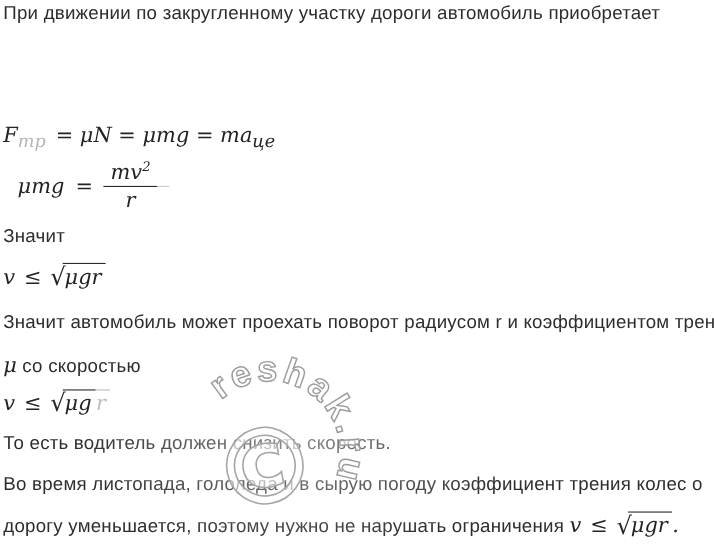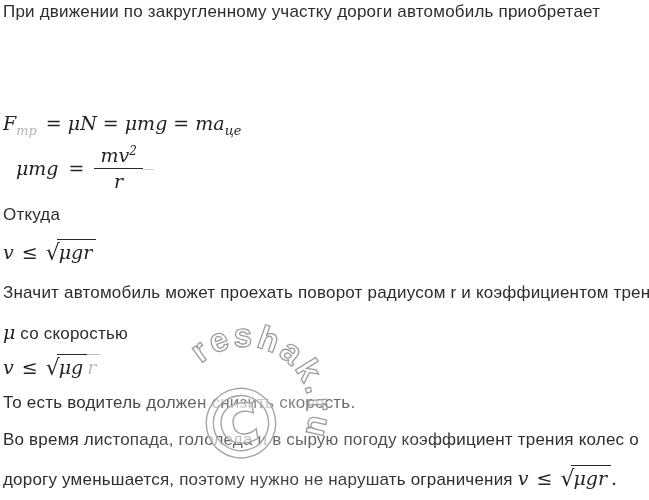--- a/index.html
+++ b/index.html
@@ -21,21 +21,21 @@
     letter-spacing: 0.2px;
   }
   
   .math {
     font-family: "DejaVu Serif", serif;
     font-style: italic;
     font-size: 19px;
     color: #232323;
     letter-spacing: 0;
   }
-  .msub { font-size: 13px; vertical-align: -5px; letter-spacing: 0; }
+  .msub { font-size: 16px; vertical-align: -5px; letter-spacing: 0; }
   .gray { color: #b5b5b5; }
   .f1mid { margin-left: 9px; }
   .rel { margin: 0 8px; }
   .rad { font-style: normal; font-size: 22px; position: relative; top: 1px; }
   .radicand {
     display: inline-block;
     border-top: 1.7px solid #2a2a2a;
     margin-left: -3px;
     padding: 1px 4px 0 2px;
   }
@@ -111,21 +111,21 @@
 
   <div class="line math f2" style="top:145px">
     <span>μmg</span>
     <span class="eq">=</span>
     <span class="frac">
       <span class="num"><span>mv</span><sup class="exp">2</sup></span>
       <span class="den">r</span>
     </span>
   </div>
 
-  <div class="line" style="top:204px">Откуда</div>
+  <div class="line" style="top:204px">Значит</div>
 
   <div class="line math" style="top:238px">
     <span>v</span><span class="rel">≤</span><span class="rad">√</span><span class="radicand">μgr</span>
   </div>
 
   <div class="line" style="top:282px">Значит автомобиль может проехать поворот радиусом r и коэффициентом трения</div>
 
   <div class="line" style="top:321px">
     <span class="math">μ</span>
     <span>со скоростью</span>

